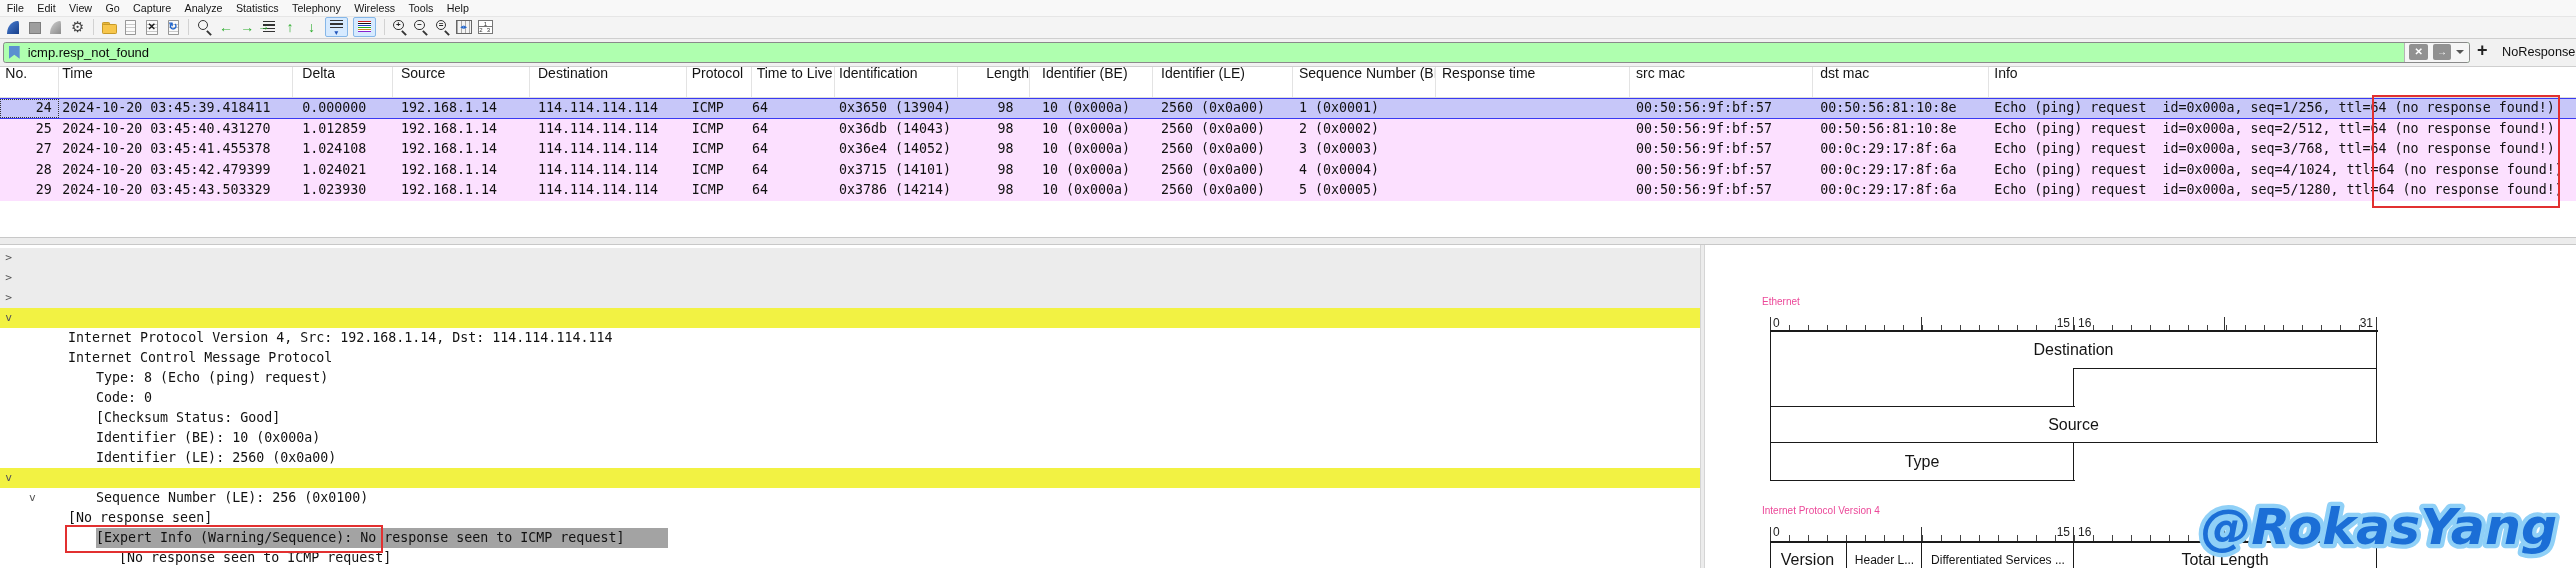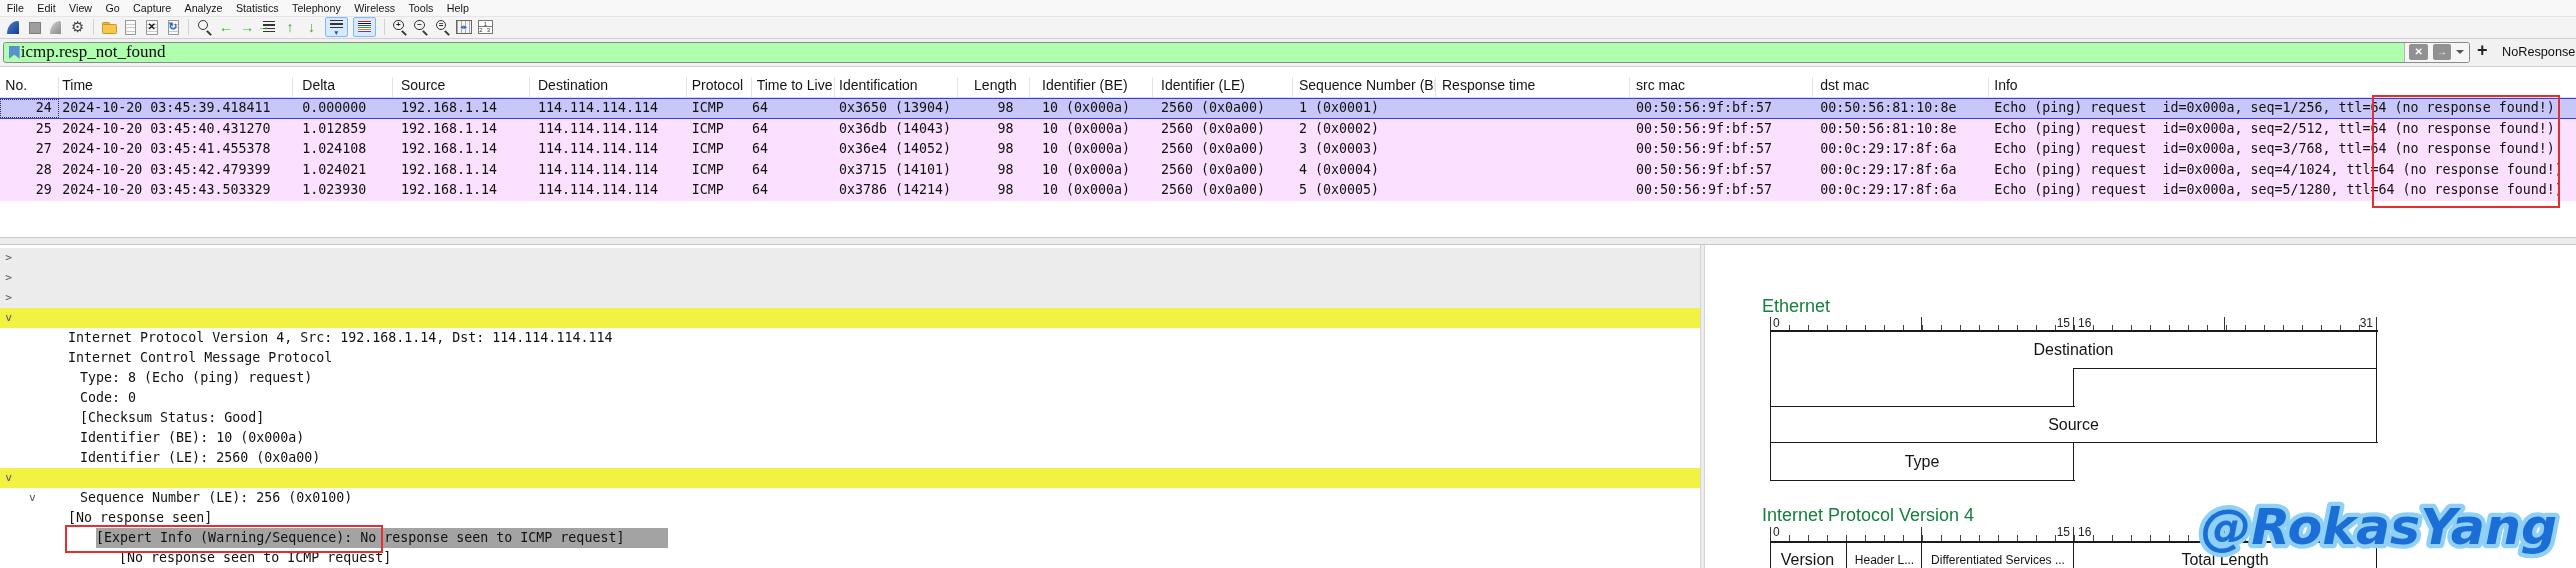--- a/index.html
+++ b/index.html
@@ -46,30 +46,30 @@
   .layout123::before{content:"1";position:absolute;left:0.7px;top:0.7px;width:13.3px;height:6px;border:1px solid #777;border-bottom:none;
      background:#fff;font-size:6px;line-height:6px;text-align:center;color:#333}
   .layout123::after{content:"2 3";position:absolute;left:0.7px;top:7.3px;width:13.3px;height:6px;border:1px solid #777;
      background:#fff;font-size:6px;line-height:6px;text-align:center;letter-spacing:1.3px;color:#333}
   
   #filterbar{position:absolute;left:0;top:39px;width:100%;height:27px;background:#f1f1f1;border-bottom:0.7px solid #cfcfcf}
   #filter-input{position:absolute;left:2.7px;top:2.7px;width:2467px;height:21px;border:0.7px solid #8a8a8a;border-radius:2.7px;
       background:#afffaf;display:flex;align-items:center;box-sizing:border-box;overflow:hidden}
   #bookmark{width:10.7px;height:13.3px;margin-left:5.3px;background:#5b8fd0;
       clip-path:polygon(0 0,100% 0,100% 100%,50% 70%,0 100%)}
-  #filter-text{flex:1;margin-left:1px;font-family:Liberation Serif, serif;font-size:17px;color:#0a0a0a;white-space:pre}
+  #filter-text{flex:1;margin-left:8px;font-family:Liberation Sans, sans-serif;font-size:13px;color:#0a0a0a;white-space:pre}
   #filter-btns{width:64px;height:100%;background:#f6f6f6;border-left:0.7px solid #b5b5b5;display:flex;align-items:center;justify-content:space-evenly}
   .fbtn{width:18.6px;height:16px;background:#919191;border-radius:2px;color:#fff;font-size:10px;line-height:16px;text-align:center;font-weight:bold}
   #filter-dropdown{width:0;height:0;border-left:4px solid transparent;border-right:4px solid transparent;border-top:4.7px solid #555}
   #filter-plus{position:absolute;left:2477px;top:1.3px;font-size:18px;color:#222;font-weight:bold}
   #filter-bookmark-label{position:absolute;left:2502px;top:6px;font-size:12.7px;color:#111}
   
   #plist{position:absolute;left:0;top:67px;width:100%;height:170px;background:#fff;overflow:hidden}
   #phdr{display:flex;height:31px;align-items:flex-end;background:#fff;border-bottom:0.7px solid #ddd;box-sizing:border-box}
-  .hc{font-size:14px;color:#141414;padding-bottom:4px;border-right:0.7px solid #e3e3e3;overflow:hidden;white-space:pre;box-sizing:border-box;flex:none}
+  .hc{font-size:14px;color:#141414;padding-bottom:16px;border-right:0.7px solid #e3e3e3;overflow:hidden;white-space:pre;box-sizing:border-box;flex:none}
   .row{display:flex;height:20.6px;line-height:20.6px;font-family:"DejaVu Sans Mono",monospace;font-size:13.3px;
        background:#fce0ff;box-sizing:border-box;flex:none}
   .row span{overflow:hidden;white-space:pre;box-sizing:border-box;flex:none;display:block}
   .row.selected{background:#c7c7f9;border-top:1.3px solid #3a3af2;border-bottom:1.3px solid #3a3af2;line-height:18px}
   .row.selected .c0{outline:0.7px dotted #333;outline-offset:-1.3px}
   .c0{width:59px;text-align:right;padding-right:7.3px}
   .c1{width:234px;padding-left:3.3px}
   .c2{width:100px;padding-left:9.3px}
   .c3{width:137px;padding-left:8px}
   .c4{width:157px;padding-left:8px}
@@ -79,41 +79,41 @@
   .c8{width:72px;text-align:right;padding-right:16.6px}
   .c9{width:123px;padding-left:12px}
   .c10{width:140px;padding-left:8px}
   .c11{width:143px;padding-left:6px}
   .c12{width:194px;padding-left:6px}
   .c13{width:183px;padding-left:6px}
   .c14{width:176px;padding-left:7.3px}
   .c15{width:618px;padding-left:5.3px}
   #phdr .c0{text-align:left;padding-left:5.3px;padding-right:0}
   #phdr .c6{text-align:left;padding-left:4.7px;padding-right:0}
-  #phdr .c8{text-align:center;padding-left:4px;padding-right:0}
+  #phdr .c8{text-align:right;padding-left:4px;padding-right:0}
   
   #hsplit{position:absolute;left:0;top:237px;width:100%;height:8px;background:#ececec;
           border-top:0.7px solid #c8c8c8;border-bottom:0.7px solid #c8c8c8;box-sizing:border-box}
   #vsplit{position:absolute;left:1700px;top:245px;width:5.3px;height:323px;background:#ececec;
           border-left:0.7px solid #d5d5d5;border-right:0.7px solid #d5d5d5;box-sizing:border-box}
   
   #details{position:absolute;left:0;top:245px;width:1700px;height:323px;background:#fff;overflow:hidden;padding-top:2.7px;box-sizing:border-box}
   .d{position:relative;height:20px;line-height:20px;font-family:"DejaVu Sans Mono",monospace;font-size:13.3px;white-space:pre}
   .d .ar{position:absolute;top:0;color:#555;font-size:11.3px}
   .d .tx{display:inline-block;height:20px}
   .ind0 .ar{left:5.3px}   .ind0 .tx{margin-left:20px}
-  .ind1 .tx{margin-left:32px}
+  .ind1 .tx{margin-left:48px}
   .ind1x .ar{left:29px} .ind1x .tx{margin-left:48px}
   .ind2 .tx{margin-left:71px}
   .bar-gray{background:#ececec}
   .bar-yellow{background:#f2f243}
   .bar-gray-text .tx{background:#a3a3a3;padding-right:44px}
   
   #diagram{position:absolute;left:1705px;top:245px;width:871px;height:323px;background:#fff;overflow:hidden}
-  .dg-title{position:absolute;left:57px;font-size:18px;color:#15803d}
+  .dg-title{position:absolute;left:57px;font-size:10px;color:#ec4899}
   .ln{position:absolute;background:#1a1a1a}
   .tickstrip{position:absolute;left:65px;width:607px;height:6.7px;
      background:repeating-linear-gradient(to right,#444 0 1px,transparent 1px 19px)}
   .lt{position:absolute;width:1.3px;height:14.7px;background:#333}
   .rnum{position:absolute;font-size:12px;color:#222}
   .fieldlbl{position:absolute;text-align:center;color:#141414;overflow:hidden}
   .f24{font-size:16px}.f18{font-size:12px}
   
   .anno{position:absolute;border:2px solid #e23030;z-index:40}
   #anno-list{left:2372px;top:95px;width:184px;height:109px}

